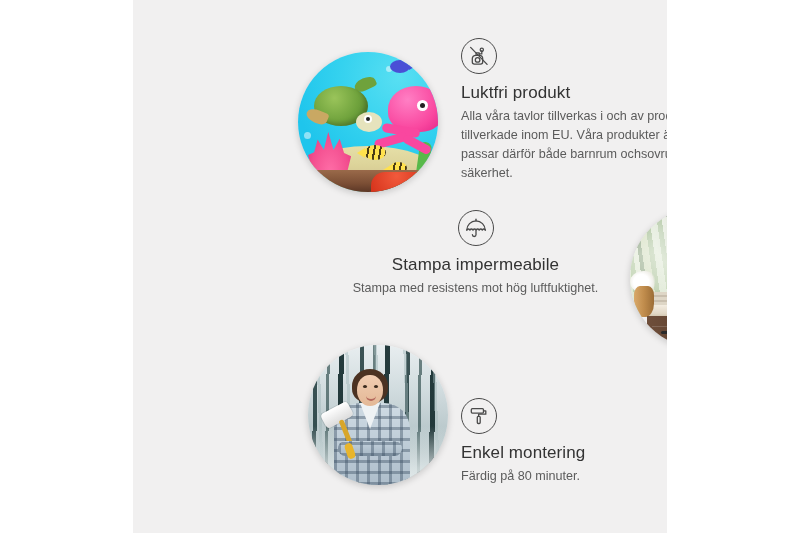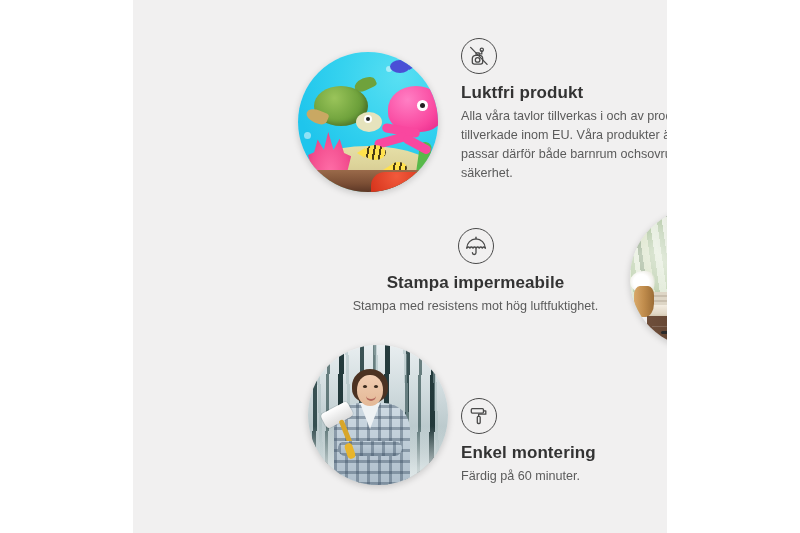--- a/index.html
+++ b/index.html
@@ -280,35 +280,35 @@
   .feature { position: absolute; }
   .feature .icon-circle {
     width: 34px; height: 34px;
     border: 1.4px solid #4a4a4a;
     border-radius: 50%;
     display: flex; align-items: center; justify-content: center;
   }
   .feature h3 {
     margin: 9px 0 4px 0;
     font-size: 17px;
-    font-weight: 700;
+    font-weight: 400;
     color: #333333;
     letter-spacing: .1px;
   }
   .feature p {
     margin: 0;
     font-size: 12.6px;
     line-height: 1.52;
     color: #5b5b5b;
   }
   .feature.center { text-align: center; }
   .feature.center .icon-circle { margin: 0 auto; }
 
   .feat-odor  { left: 328px; top: 38px;  width: 292px; }
-  .feat-water { left: 205px; top: 228px; width: 275px; }
+  .feat-water { left: 205px; top: 210px; width: 275px; }
   .feat-mount { left: 328px; top: 398px; width: 270px; }
 </style>
 </head>
 <body>
 
 <div class="stage">
   <div class="panel">
 
     <div class="photo photo-sea">
       <div class="inner">
@@ -402,17 +402,17 @@
 
     <div class="feature feat-mount">
       <div class="icon-circle">
         <svg width="24" height="24" viewBox="0 0 24 24" fill="none" stroke="#4a4a4a" stroke-width="1.3" stroke-linecap="round" stroke-linejoin="round">
           <rect x="4.3" y="4.6" width="12.2" height="4.6" rx="1.1"></rect>
           <path d="M16.5 6.9h2.3v3.3h-7.2v2.1"></path>
           <rect x="10.3" y="12.3" width="2.9" height="7.2" rx="1"></rect>
         </svg>
       </div>
       <h3>Enkel montering</h3>
-      <p>Färdig på 60 minuter.</p>
+      <p>Färdig på 80 minuter.</p>
     </div>
 
   </div>
 </div>
 
 </body></html>

